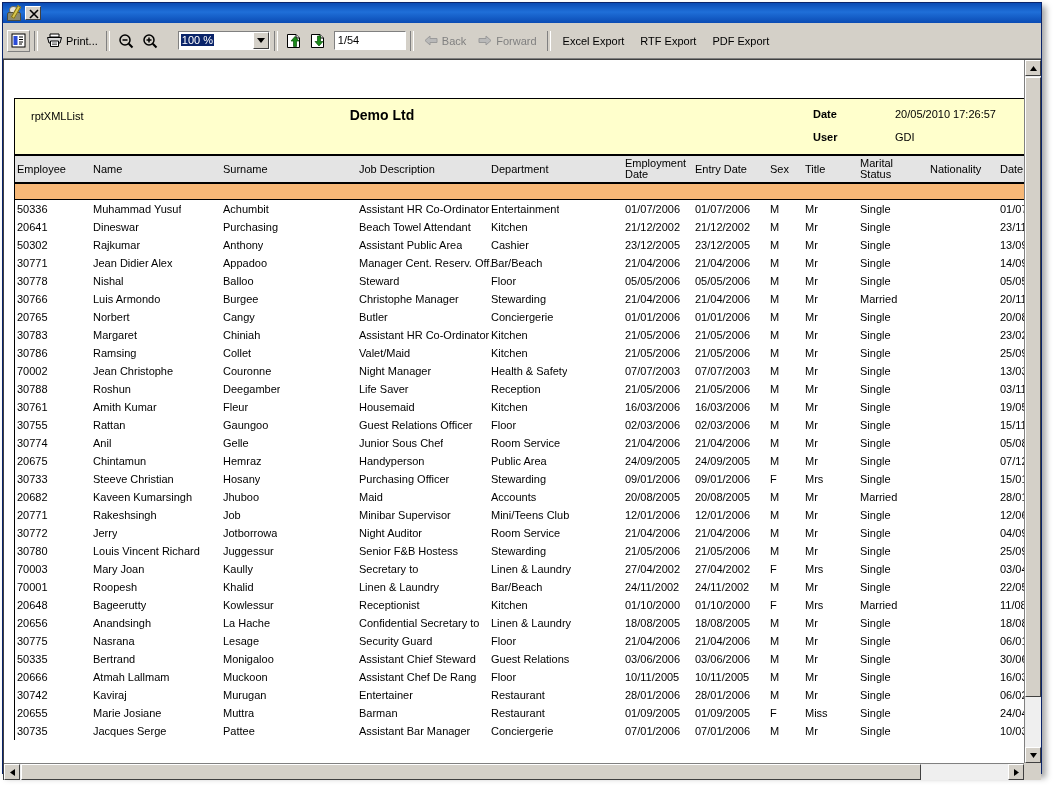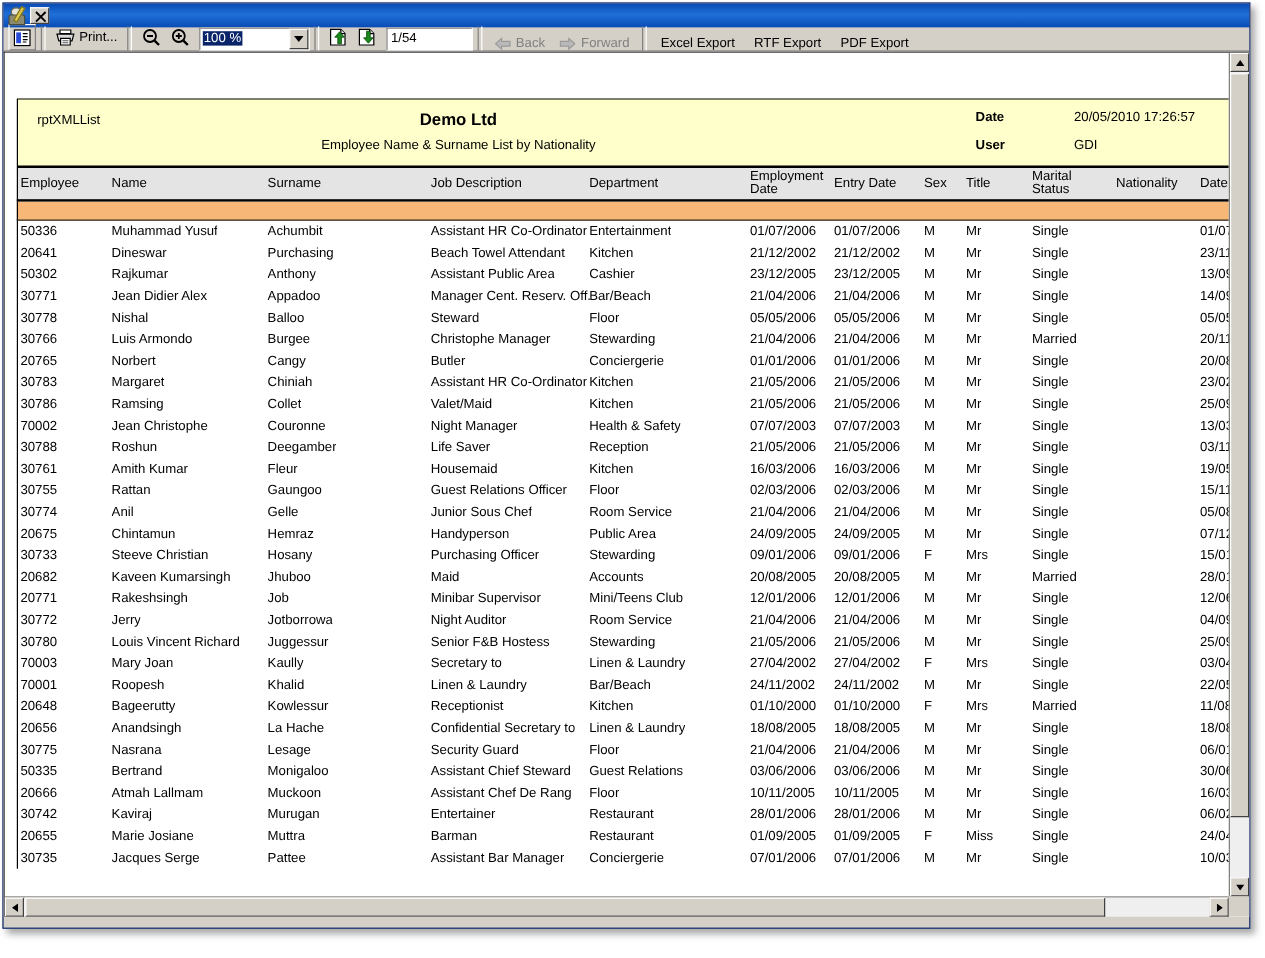--- a/index.html
+++ b/index.html
@@ -77,24 +77,24 @@
     border-bottom: 1px solid #404040;
     box-sizing: border-box;
     position: relative;
     cursor: default;
     flex: 0 0 auto;
   }
   .titlebar-btn svg { position: absolute; left: 3px; top: 2px; }
 
   
   .toolbar {
-    height: 20px;
+    height: 36px;
     background: #d4d0c8;
     display: flex;
-    align-items: flex-end;
+    align-items: center;
     padding: 0 4px;
     box-sizing: border-box;
     border-bottom: 1px solid #808080;
   }
   .tb-btn {
     height: 22px;
     min-width: 22px;
     display: flex;
     align-items: center;
     justify-content: center;
@@ -127,21 +127,21 @@
     display: flex;
     align-items: stretch;
     height: 19px;
     width: 92px;
     background: #ffffff;
     border-top: 1px solid #808080;
     border-left: 1px solid #808080;
     border-right: 1px solid #ffffff;
     border-bottom: 1px solid #ffffff;
     box-sizing: border-box;
-    margin-left: 4px;
+    margin-left: 16px;
   }
   .zoom-value {
     flex: 1 1 auto;
     font-size: 11px;
     padding: 2px 2px 0 2px;
     box-sizing: border-box;
     white-space: nowrap;
     overflow: hidden;
   }
   .zoom-value span {
@@ -450,21 +450,20 @@
       <div class="tb-text">PDF Export</div>
     </div>
 
     <div class="viewer">
       <div class="page-area">
         <div class="report">
 
           <div class="rpt-head">
             <div class="rpt-name">rptXMLList</div>
             <div class="rpt-company">Demo Ltd</div>
-            <div class="rpt-sub">Employee Name &amp; Surname List by Nationality</div>
             <div class="hd-date-lbl">Date</div>
             <div class="hd-date-val">20/05/2010 17:26:57</div>
             <div class="hd-user-lbl">User</div>
             <div class="hd-user-val">GDI</div>
           </div>
 
           <div class="col-head" id="col-head">
               <div class="ch" style="left: 2px;">Employee</div>
               <div class="ch" style="left: 78px;">Name</div>
               <div class="ch" style="left: 208px;">Surname</div>

